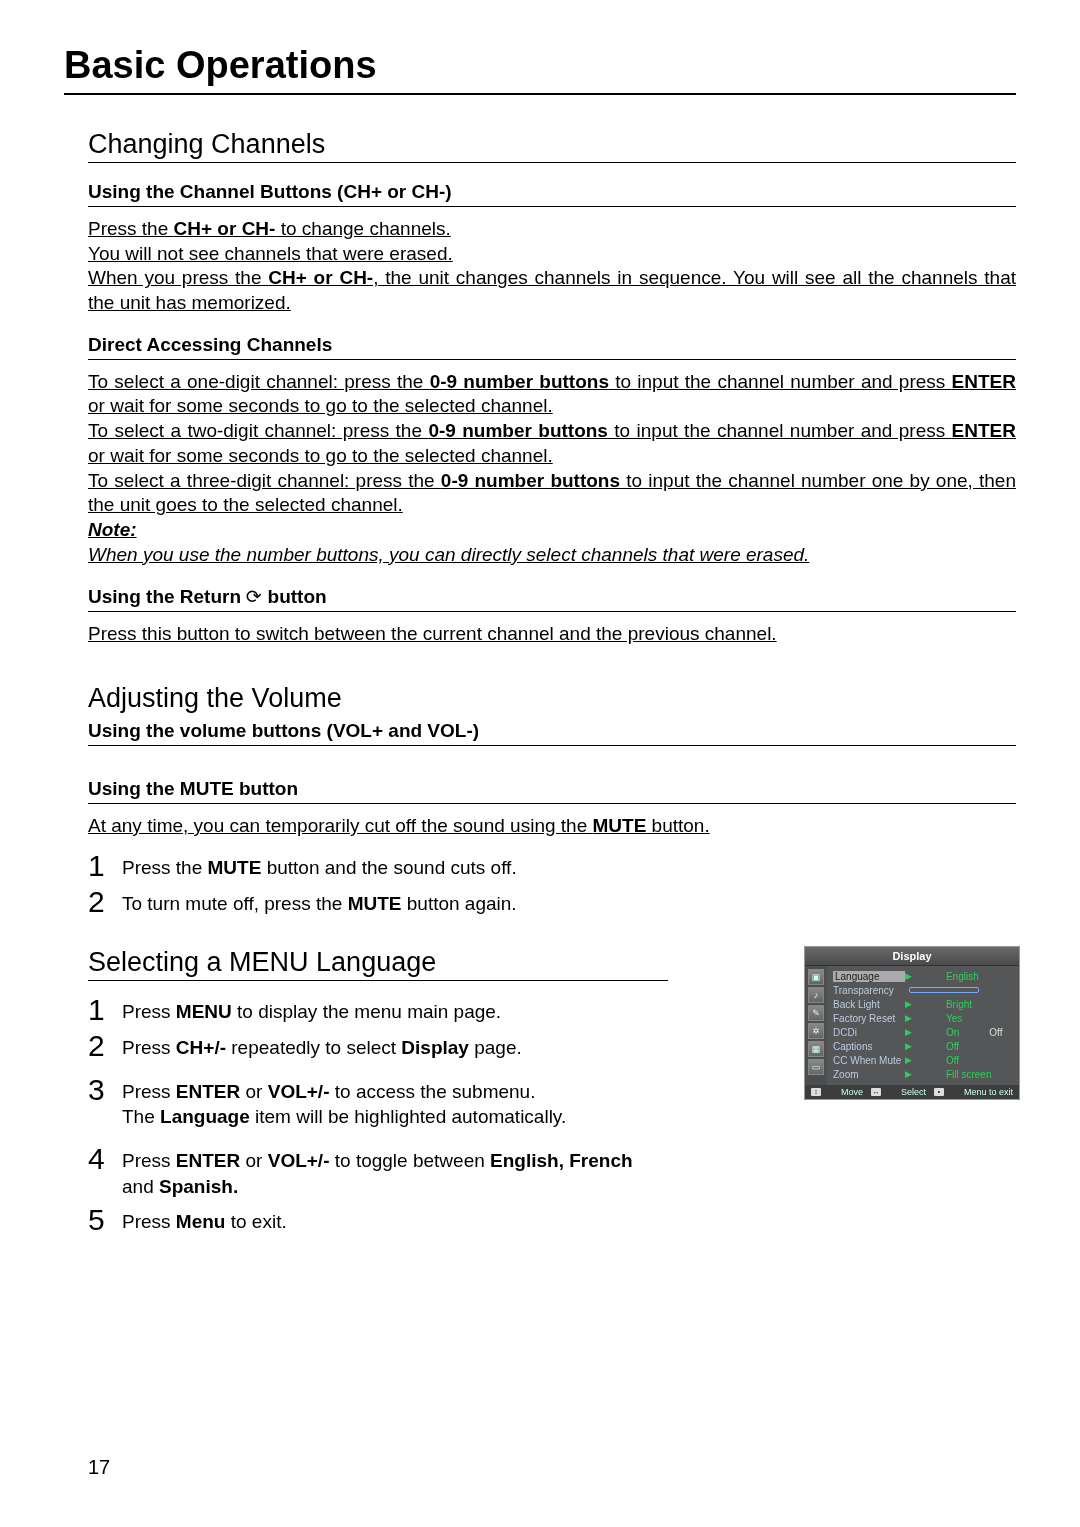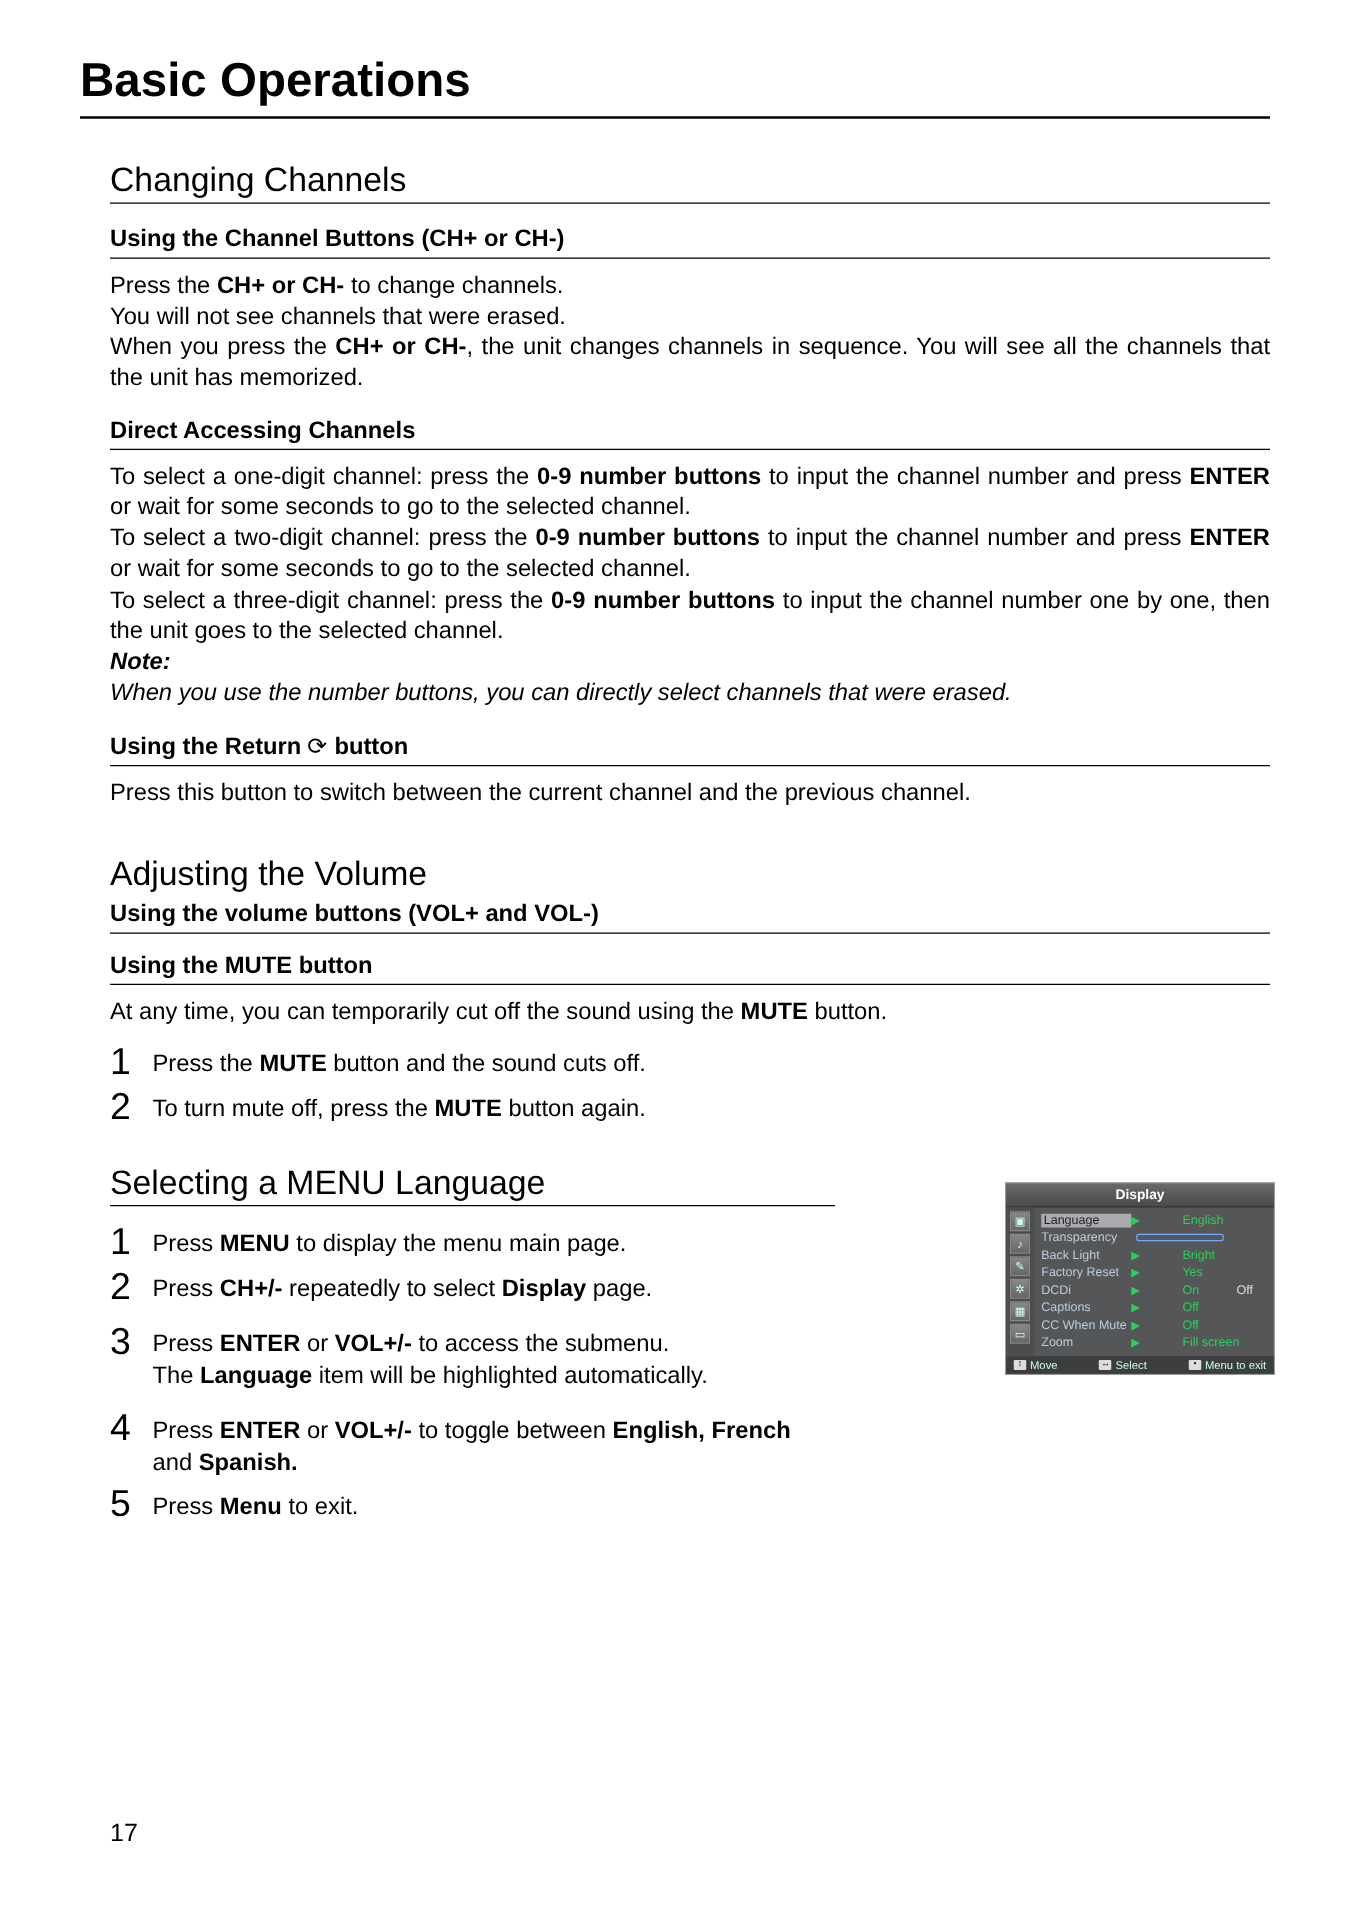--- a/index.html
+++ b/index.html
@@ -44,20 +44,21 @@
   }
   .subhead-rule {
     border: none;
     border-top: 1px solid #000;
     margin-bottom: 10px;
   }
   .body-text {
     font-size: 19px;
     line-height: 1.3;
     text-align: justify;
+    text-decoration: underline;
   }
   .note-label {
     font-style: italic;
     font-weight: 700;
   }
   .note-body {
     font-style: italic;
   }
   .numlist {
     margin-top: 12px;
@@ -160,21 +161,21 @@
     margin-left: 4px;
   }
   .osd-footer {
     display: flex;
     justify-content: space-between;
     align-items: center;
     background: #3c3d3f;
     padding: 2px 6px;
     font-size: 9px;
   }
-  .osd-footer .grp { display: flex; align-items: center; gap: 3px; color: #cfe; }
+  .osd-footer .grp { display: flex; align-items: center; gap: 20px; color: #cfe; }
   .keyicon { display: inline-block; width: 10px; height: 8px; background: #ddd; color: #222; font-size: 7px; line-height: 8px; text-align: center; border-radius: 1px; }
   .section-rule-short {
     border: none;
     border-top: 1.5px solid #000;
     width: 580px;
     margin-bottom: 14px;
   }
 </style>
 </head>
 <body>
@@ -223,21 +224,21 @@
   <p class="body-text">Press this button to switch between the current channel and the  previous channel.</p>
 </div>
 
 <div class="content-indent" style="margin-top:36px">
   <div class="section-heading">Adjusting the Volume</div>
 </div>
 <div class="content-indent">
   <div class="subhead" style="margin-top:6px">Using the volume buttons (VOL+ and VOL-)</div>
   <hr class="subhead-rule">
 
-  <div class="subhead" style="margin-top:15px">Using the MUTE button</div>
+  <div class="subhead" style="margin-top:32px">Using the MUTE button</div>
   <hr class="subhead-rule">
   <p class="body-text">
     <span>At any time, you can temporarily cut off the sound using the </span><strong>MUTE</strong><span> button.</span>
   </p>
   <div class="numlist">
     <div class="numrow">
       <div class="num">1</div>
       <div class="txt">
         <span>Press the </span><strong>MUTE</strong><span> button and the sound cuts off.</span>
       </div>

